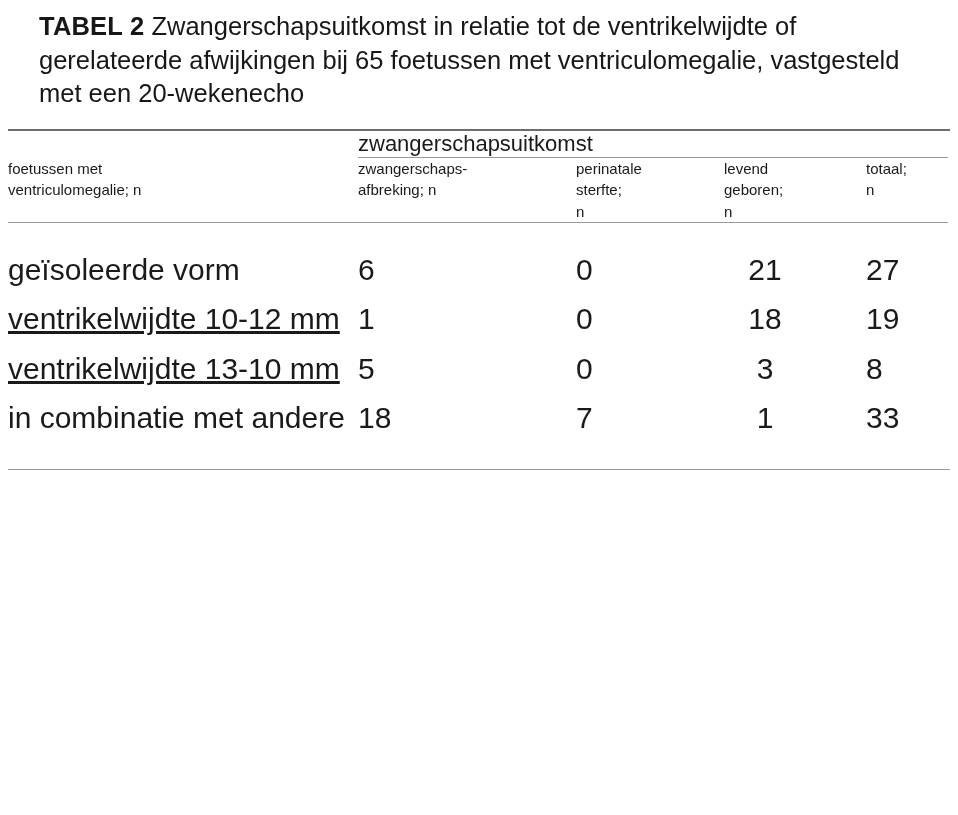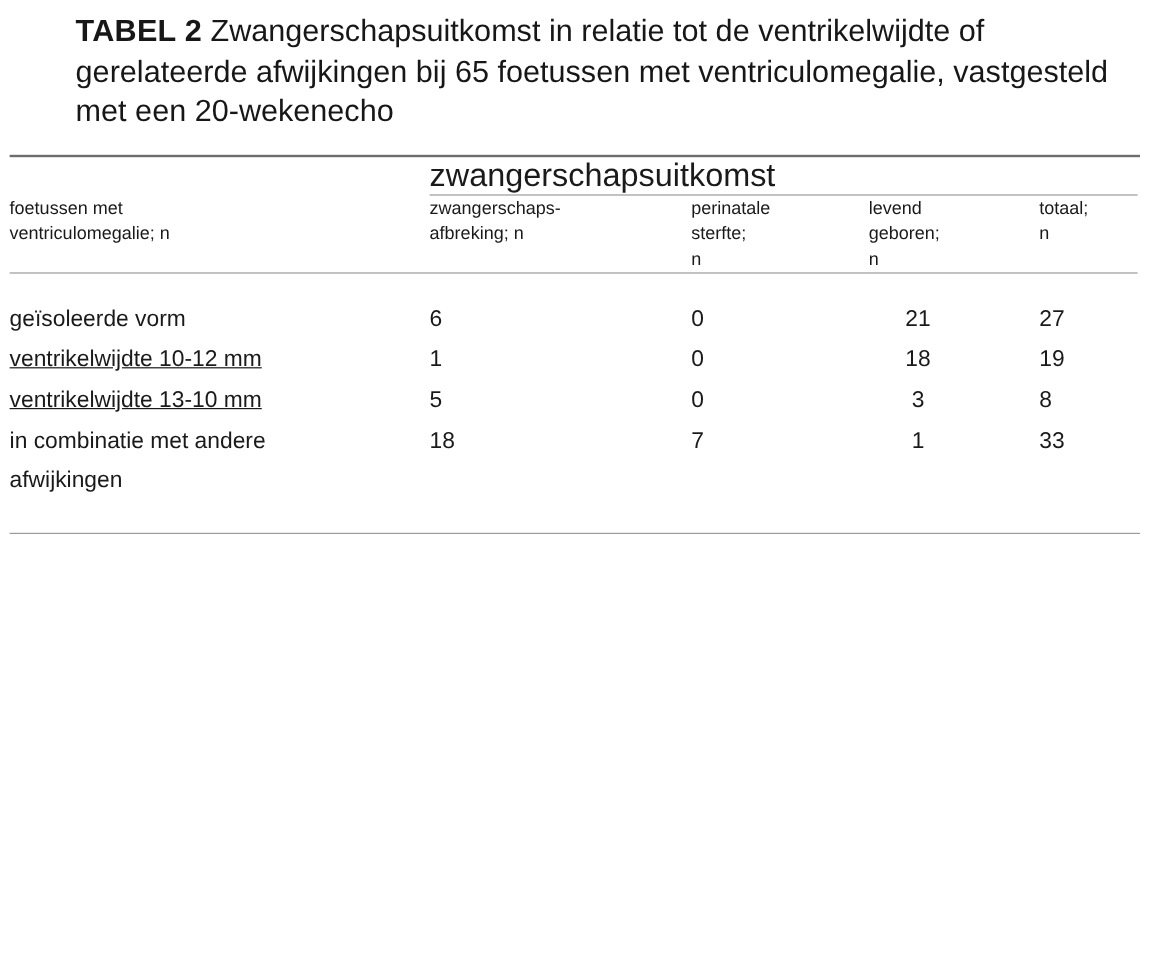--- a/index.html
+++ b/index.html
@@ -19,21 +19,20 @@
     width: 958px;
     height: 815px;
     box-sizing: border-box;
   }
 
   
   .caption-row {
     display: flex;
     align-items: flex-end;
     padding-top: 8px;
-    margin-left: 24px;
   }
   .caption-bar {
     width: 11px;
     background: #c0631c;
     margin-left: 8px;
     flex: 0 0 11px;
   }
   .caption-text {
     padding-left: 20px;
     padding-right: 30px;
@@ -70,21 +69,21 @@
     text-align: left;
   }
   .col-label { width: 350px; }
   .col-c1 { width: 218px; }
   .col-c2 { width: 148px; }
   .col-c3 { width: 142px; }
   .col-c4 { width: 82px; }
 
   .grouphead-cell {
     font-weight: bold;
-    font-size: 27px;
+    font-size: 22px;
     padding-top: 20px;
     padding-bottom: 12px;
   }
   .grouphead-underline td {
     padding: 0;
   }
   .grouphead-underline .uline {
     height: 1px;
     background: #9a9a9a;
   }
@@ -103,21 +102,21 @@
   .headrule .uline {
     height: 1px;
     background: #9a9a9a;
   }
 
   .spacer-row td {
     height: 22px;
   }
 
   tr.datarow td {
-    font-size: 19px;
+    font-size: 30px;
     line-height: 1.45;
     padding-top: 3px;
     padding-bottom: 3px;
   }
   td.num {
     text-align: right;
     padding-right: 74px;
   }
   td.num.c2 { padding-right: 62px; }
   td.num.c3 { padding-right: 60px; text-align: center; }
@@ -227,24 +226,17 @@
       </tr>
 
       <tr class="datarow">
         <td>in combinatie met andere</td>
         <td class="num c1">18</td>
         <td class="num c2">7</td>
         <td class="num c3">1</td>
         <td class="num c4">33</td>
       </tr>
 
-      <tr class="datarow">
-        <td class="indent2">afwijkingen</td>
-        <td class="num c1"></td>
-        <td class="num c2"></td>
-        <td class="num c3"></td>
-        <td class="num c4"></td>
-      </tr>
     </tbody>
   </table>
 
   <div class="bottom-rule"></div>
 </div>
 
 </body></html>

